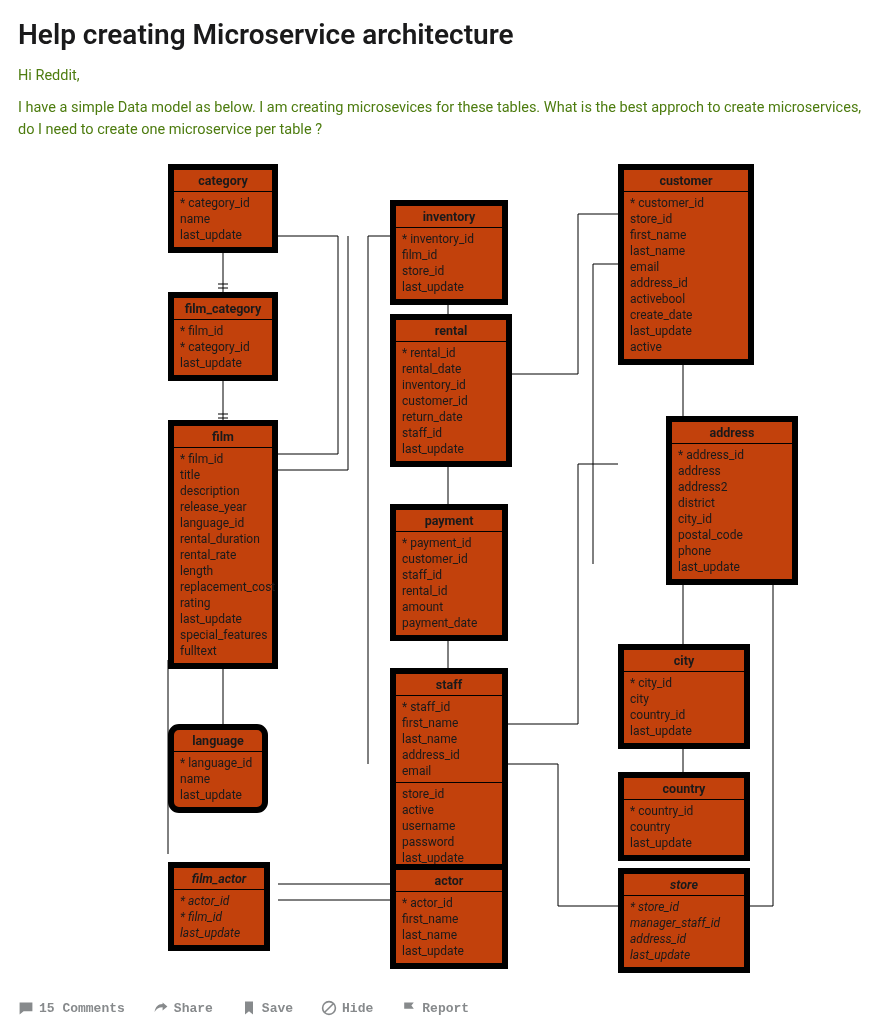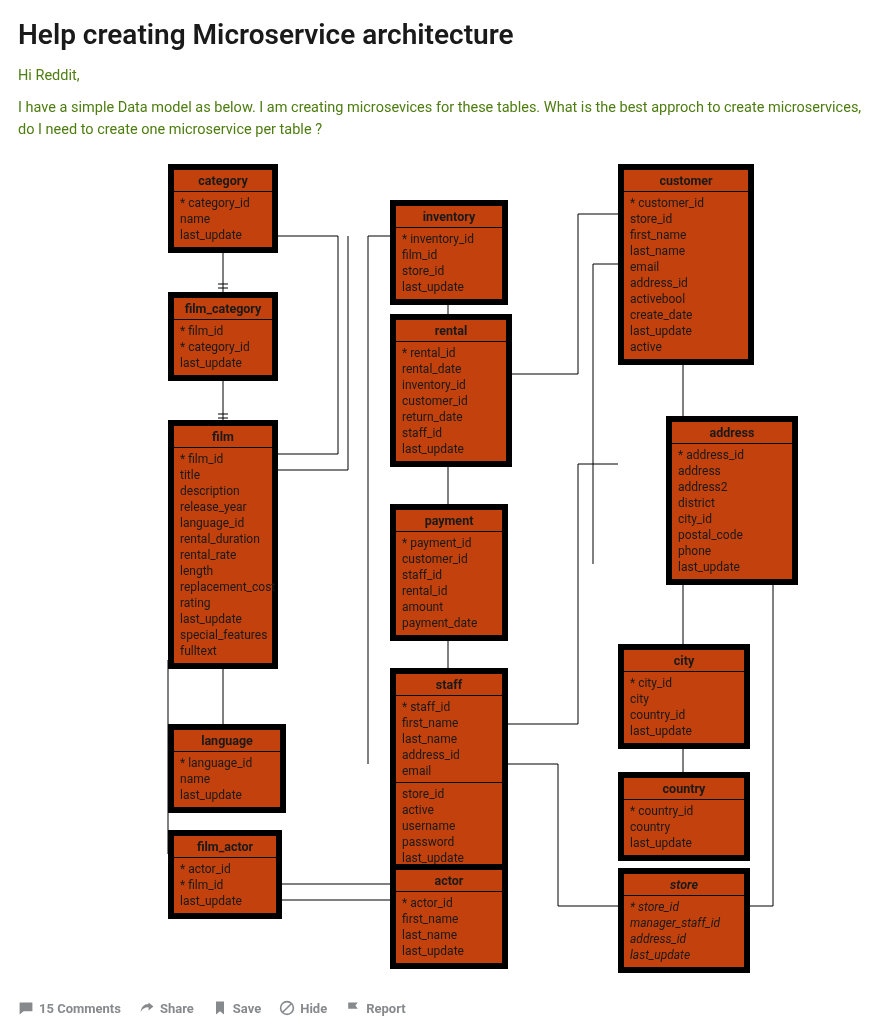--- a/index.html
+++ b/index.html
@@ -9,21 +9,21 @@
   p.body { font-size:14.5px; line-height:1.5; margin:10px 0 10px 0; color:#4d7c0f; }
   .diagram-wrap { width:100%; padding:14px 0 18px 0; }
   .diagram { position:relative; width:858px; height:806px; margin:0 auto; background:#fff; }
   .entity { position:absolute; border:6px solid #000000; background:#c2410c; font-size:12px; }
   .entity .hdr { border-bottom:1px solid #000; font-weight:700; text-align:center; padding:3px 6px; font-size:12.5px; }
   .entity .fields { padding:3px 6px 4px 6px; line-height:16px; }
   .entity .fields div { white-space:nowrap; }
   .entity .hr { border-top:1px solid #000; margin:3px -6px; }
   svg.connectors { position:absolute; left:0; top:0; width:858px; height:806px; pointer-events:none; }
   svg.connectors line, svg.connectors path { stroke:#000; stroke-width:1; fill:none; }
-  .actions { display:flex; align-items:center; gap:18px; padding:12px 0 4px 0; color:#878a8c; font-size:13px; font-weight:700; }
+  .actions { display:flex; align-items:center; gap:28px; padding:12px 0 4px 0; color:#878a8c; font-size:13px; font-weight:700;font-family:Liberation Mono, monospace; }
   .actions .act { display:flex; align-items:center; gap:5px; cursor:pointer; }
   .actions svg { width:16px; height:16px; fill:#878a8c; }
 </style>
 </head>
 <body>
 
 <div class="page">
   <h1>Help creating Microservice architecture</h1>
   <p class="body">Hi Reddit,</p>
   <p class="body">I have a simple Data model as below. I am creating microsevices for these tables. What is the best approch to create microservices, do I need to create one microservice per table ?</p>
@@ -101,29 +101,29 @@
             <div>rental_duration</div>
             <div>rental_rate</div>
             <div>length</div>
             <div>replacement_cost</div>
             <div>rating</div>
             <div>last_update</div>
             <div>special_features</div>
             <div>fulltext</div>
           </div>
         </div>
-      <div class="entity" style="left:150px;top:560px;width:118px;">
+      <div class="entity" style="left:150px;top:560px;width:100px;border-radius:11px;">
           <div class="hdr">language</div>
           <div class="fields">
             <div>* language_id</div>
             <div>name</div>
             <div>last_update</div>
           </div>
         </div>
-      <div class="entity" style="left:150px;top:666px;width:114px;">
+      <div class="entity" style="left:150px;top:698px;width:102px;font-style:italic;">
           <div class="hdr">film_actor</div>
           <div class="fields">
             <div>* actor_id</div>
             <div>* film_id</div>
             <div>last_update</div>
           </div>
         </div>
 
       <div class="entity" style="left:372px;top:0;width:118px;margin-top:36px;">
           <div class="hdr">inventory</div>

